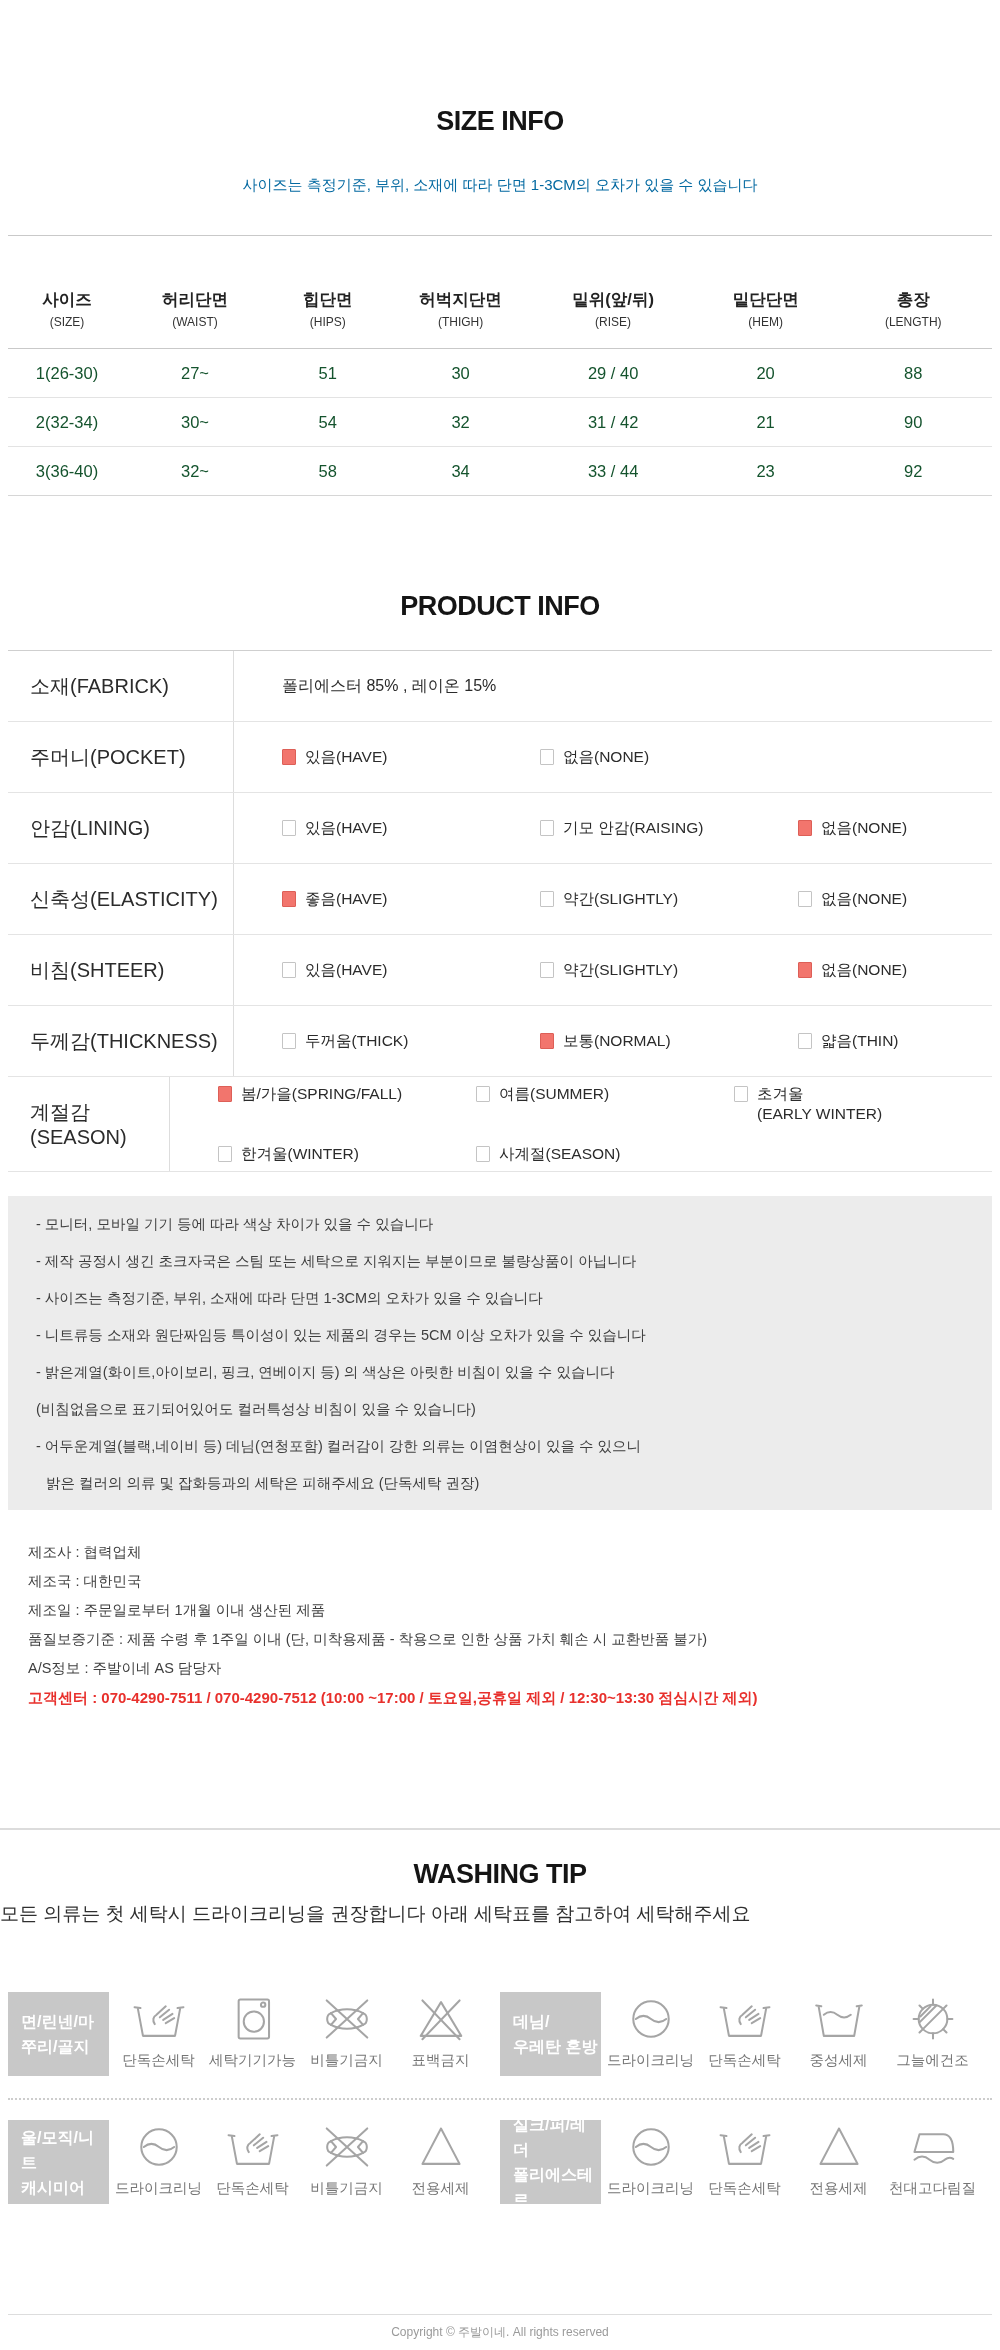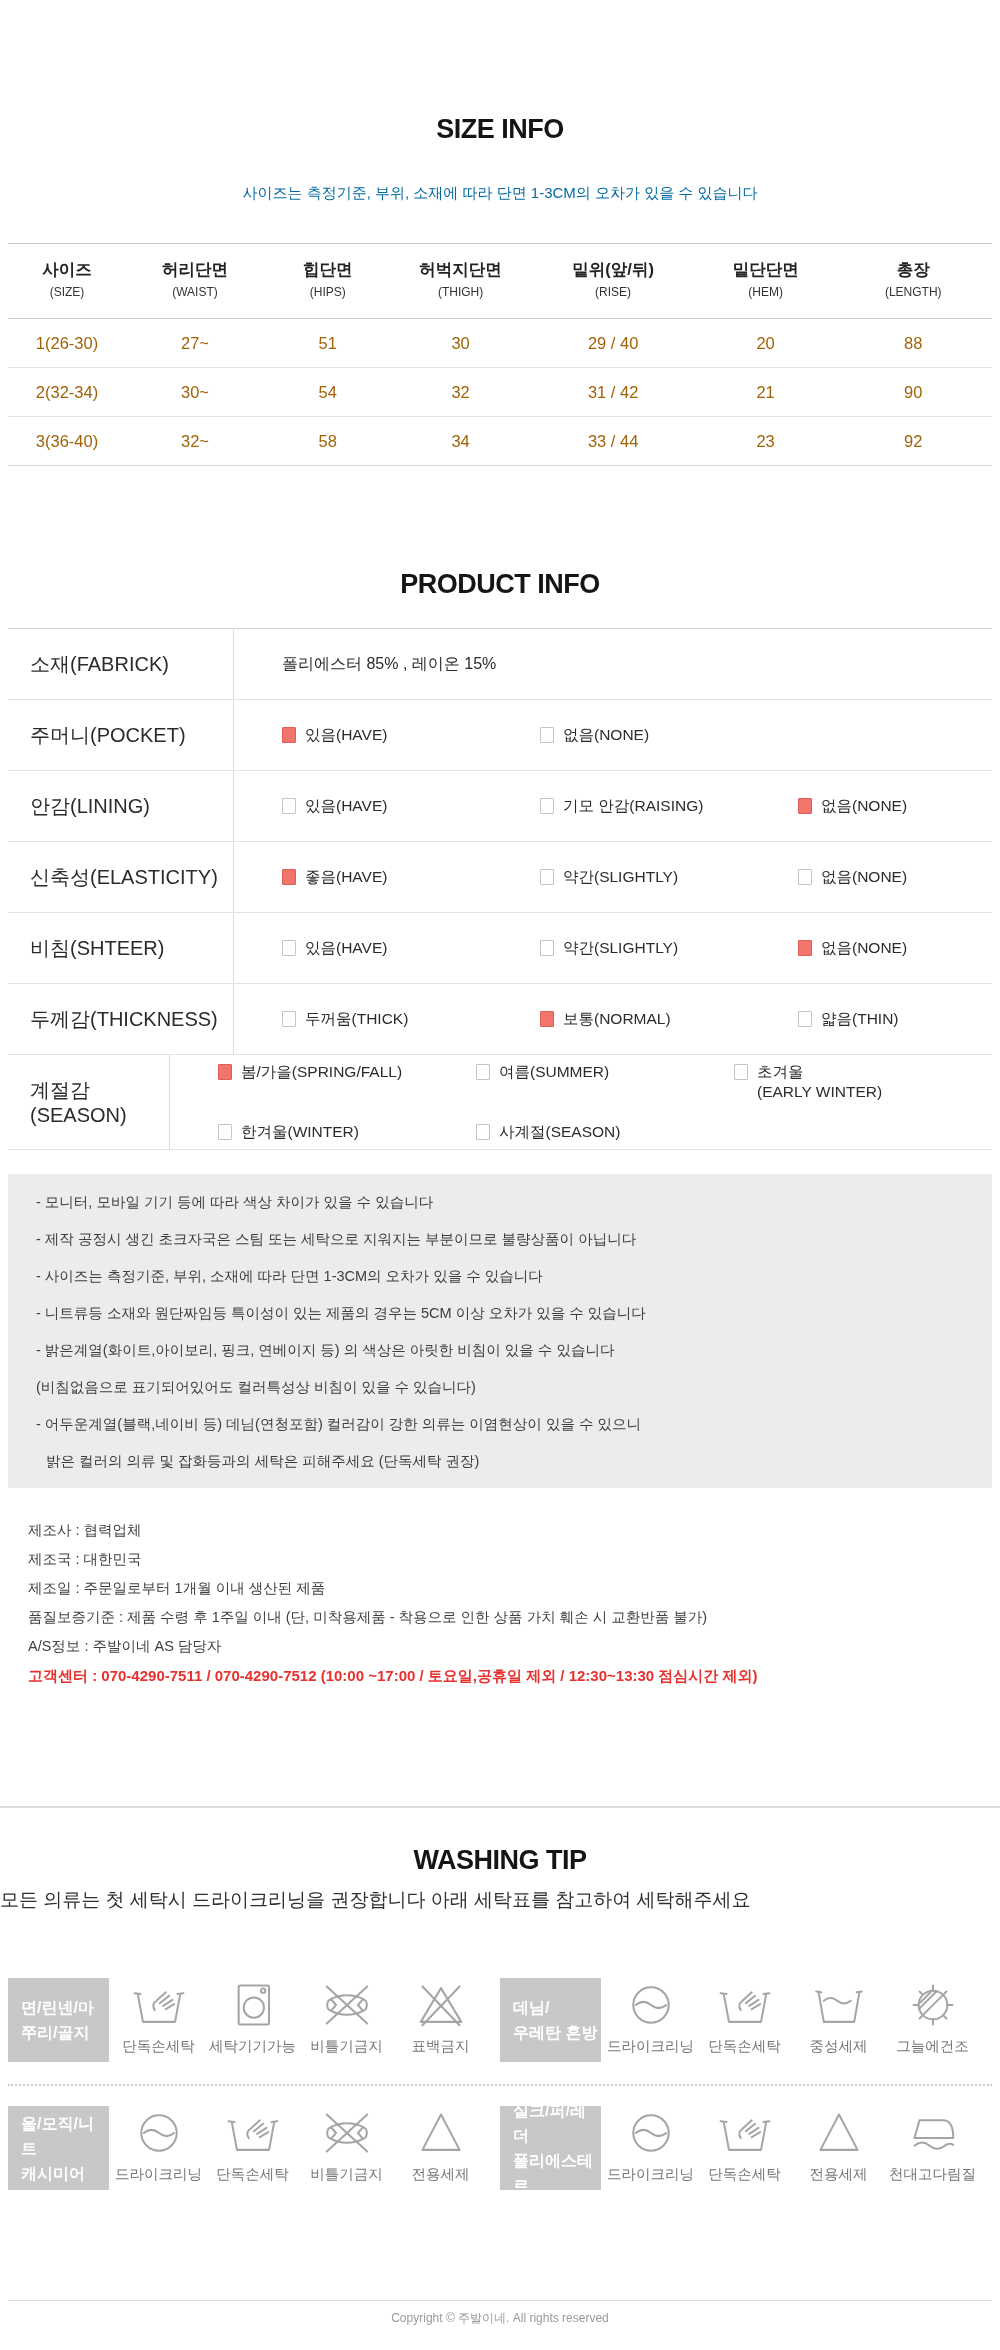--- a/index.html
+++ b/index.html
@@ -1,28 +1,28 @@
 <!DOCTYPE html>
 <html><head>
 <meta charset="utf-8">
 <style>
   html,body{margin:0;padding:0;background:#fff;}
   body{width:1000px;font-family:"Liberation Sans","DejaVu Sans",sans-serif;color:#333;}
   .page{width:1000px;height:2350px;overflow:hidden;position:relative;background:#fff;}
 
-  .sec-title{padding-top:0;margin:8px;text-align:center;font-size:27px;font-weight:bold;color:#151515;letter-spacing:-0.5px;line-height:32px;}
+  .sec-title{padding-top:0;margin:0;text-align:center;font-size:27px;font-weight:bold;color:#151515;letter-spacing:-0.5px;line-height:32px;}
   #size-title{padding-top:105px;}
   .red-notice{margin-top:38px;text-align:center;font-size:15px;color:#0369a1;line-height:20px;}
 
   
   .size-table{width:984px;margin:40px 8px 0 8px;border-collapse:collapse;border-top:1px solid #c9c9c9;table-layout:fixed;}
   .size-table th{border-bottom:1px solid #c9c9c9;padding:13px 0 15px 0;font-weight:normal;}
-  .size-table th .kr{font-size:16.5px;font-weight:bold;color:#222;line-height:24px;}
+  .size-table th .kr{font-size:16.5px;font-weight:bold;color:#222;line-height:24px;margin-top:38px;}
   .size-table th .en{font-size:12px;color:#333;line-height:22px;}
-  .size-table td{border-bottom:1px solid #e3e3e3;height:46px;text-align:center;font-size:16.5px;color:#a16207;}
+  .size-table td{border-bottom:1px solid #e3e3e3;height:46px;text-align:center;font-size:16.5px;color:#14532d;}
   .size-table tr:last-child td{border-bottom:1px solid #d6d6d6;}
 
   
   #product-title{padding-top:94px;}
   .p-table{width:984px;margin:28px 8px 0 8px;border-top:1px solid #cfcfcf;}
   .p-row{display:flex;border-bottom:1px solid #e4e4e4;min-height:70px;align-items:stretch;}
   .p-label{width:225px;box-sizing:border-box;padding-left:22px;display:flex;align-items:center;font-size:20px;color:#2b2b2b;}
   .p-content{flex:1;border-left:1px solid #ddd;box-sizing:border-box;padding-left:48px;display:flex;align-items:center;font-size:16px;color:#2b2b2b;}
   .p-opt{width:258px;display:flex;align-items:flex-start;font-size:15.5px;color:#2b2b2b;line-height:20px;}
   .p-opt:last-child{width:auto;}

